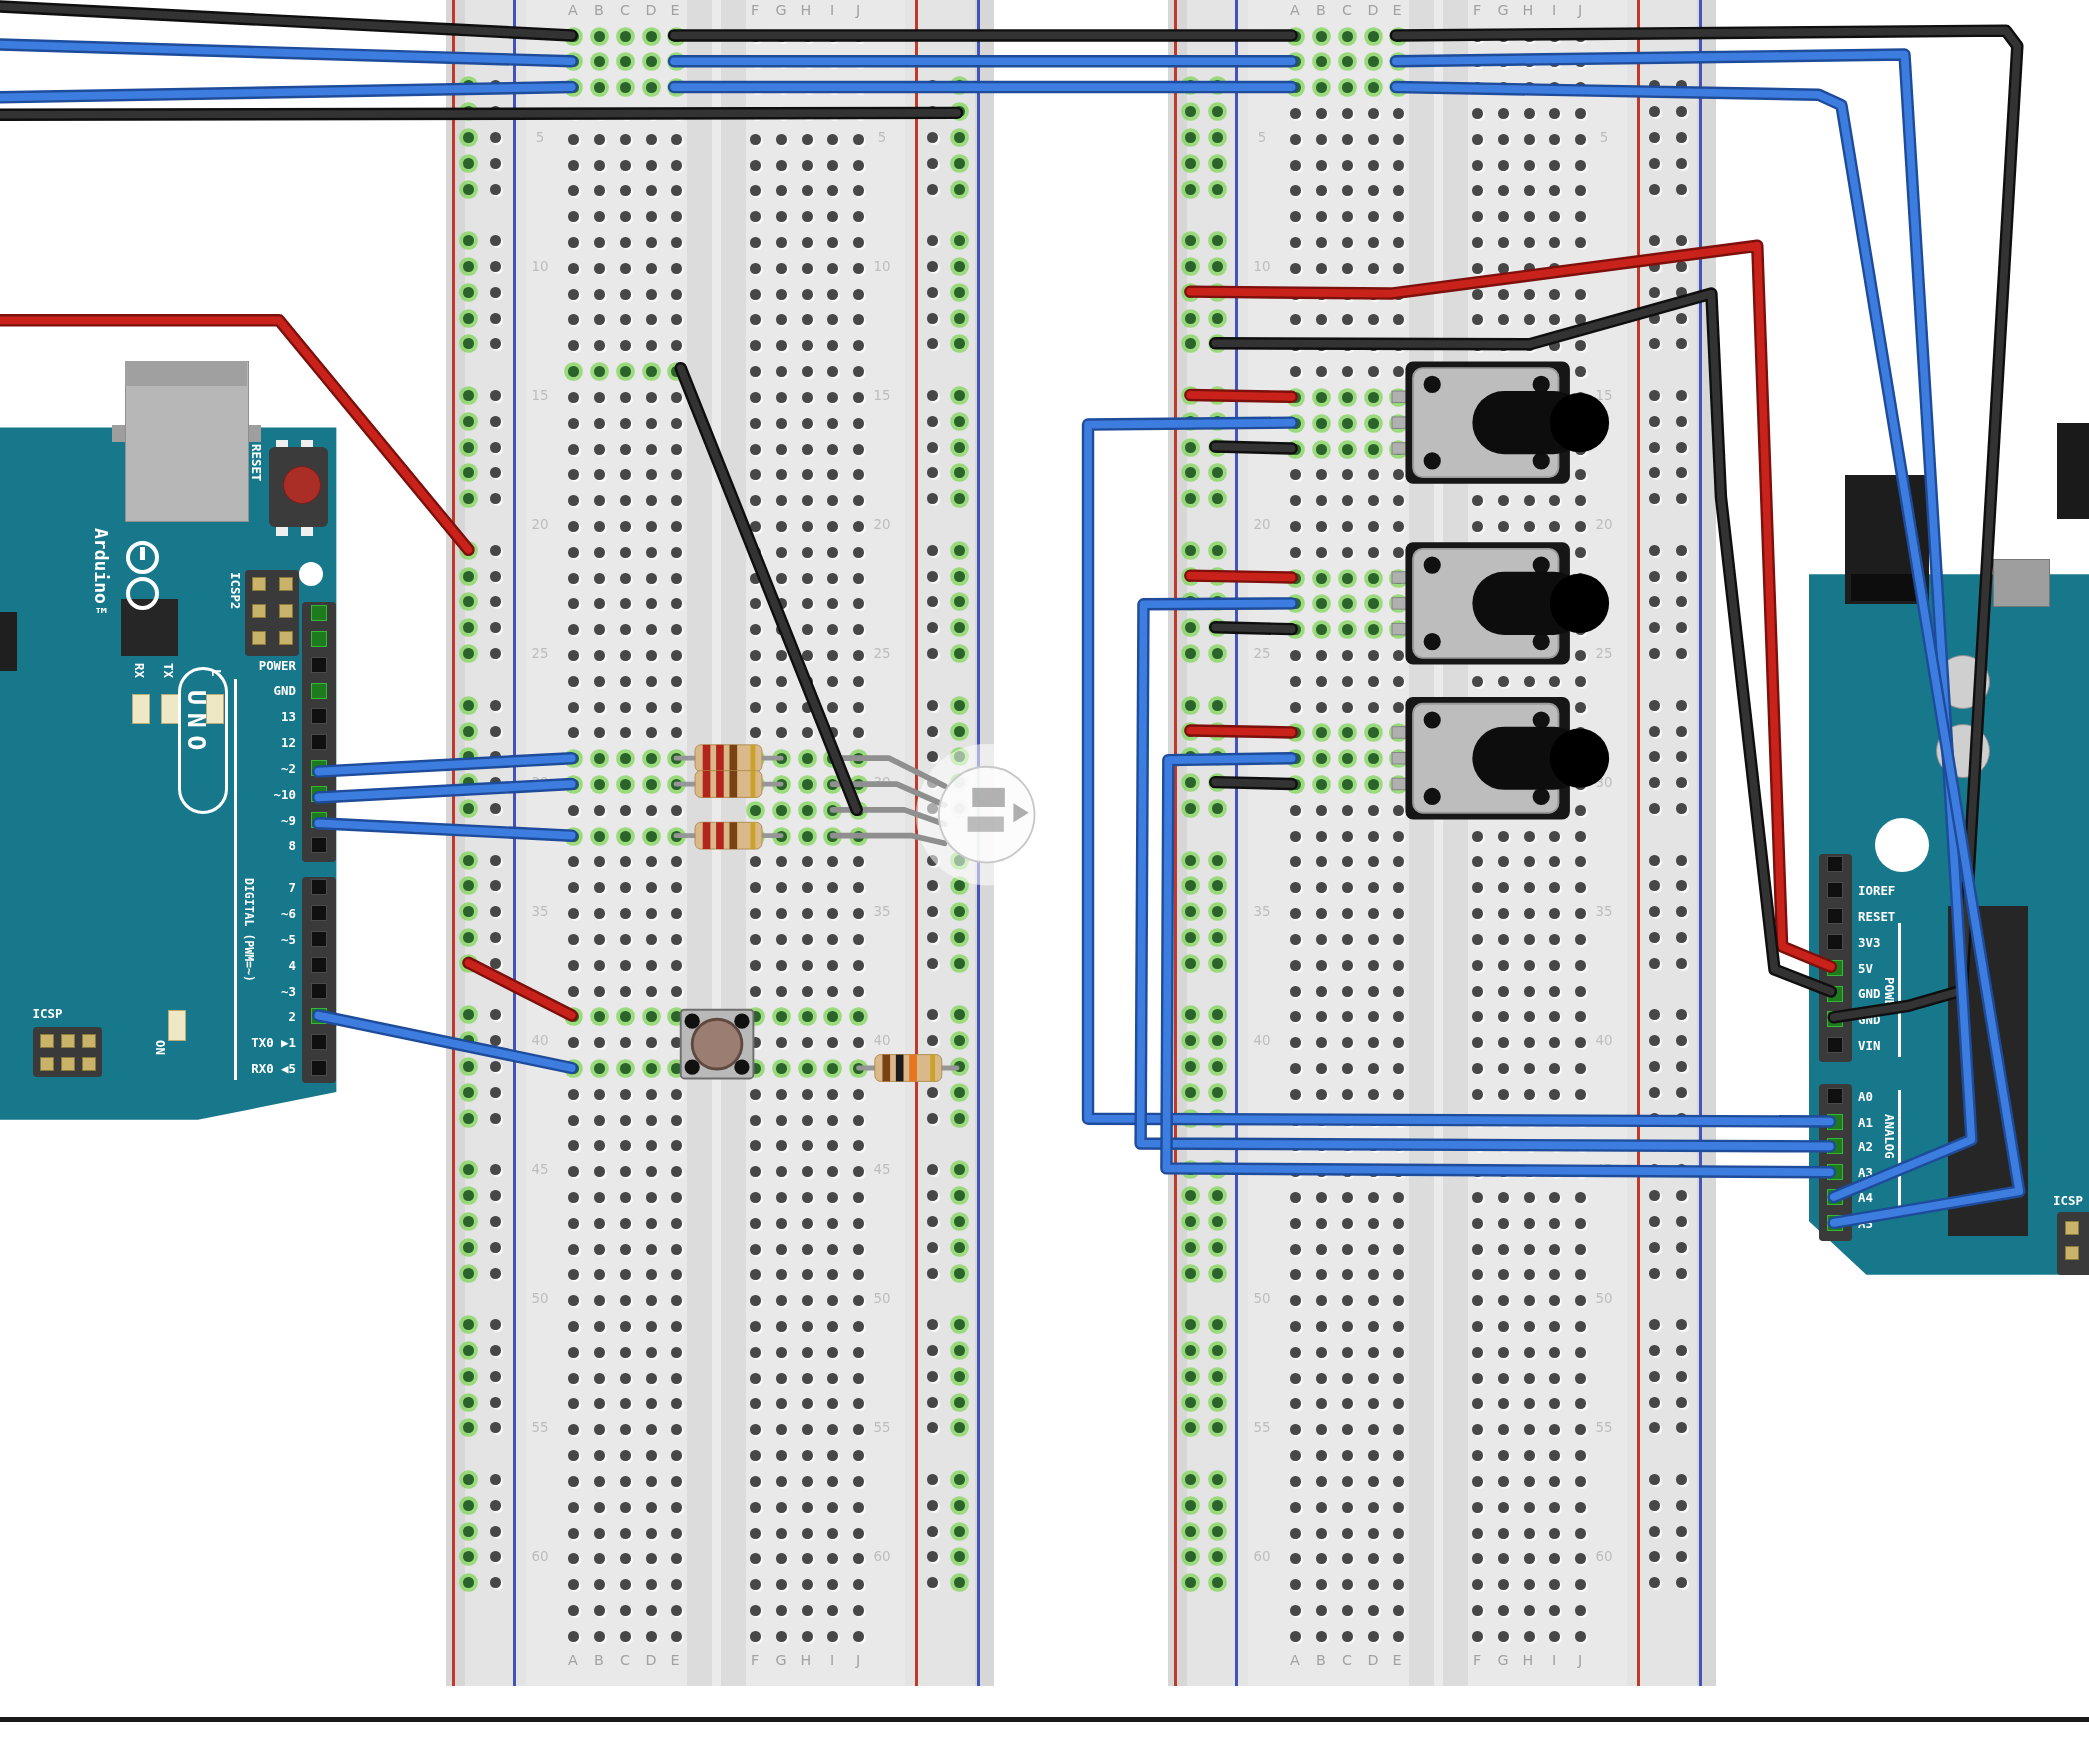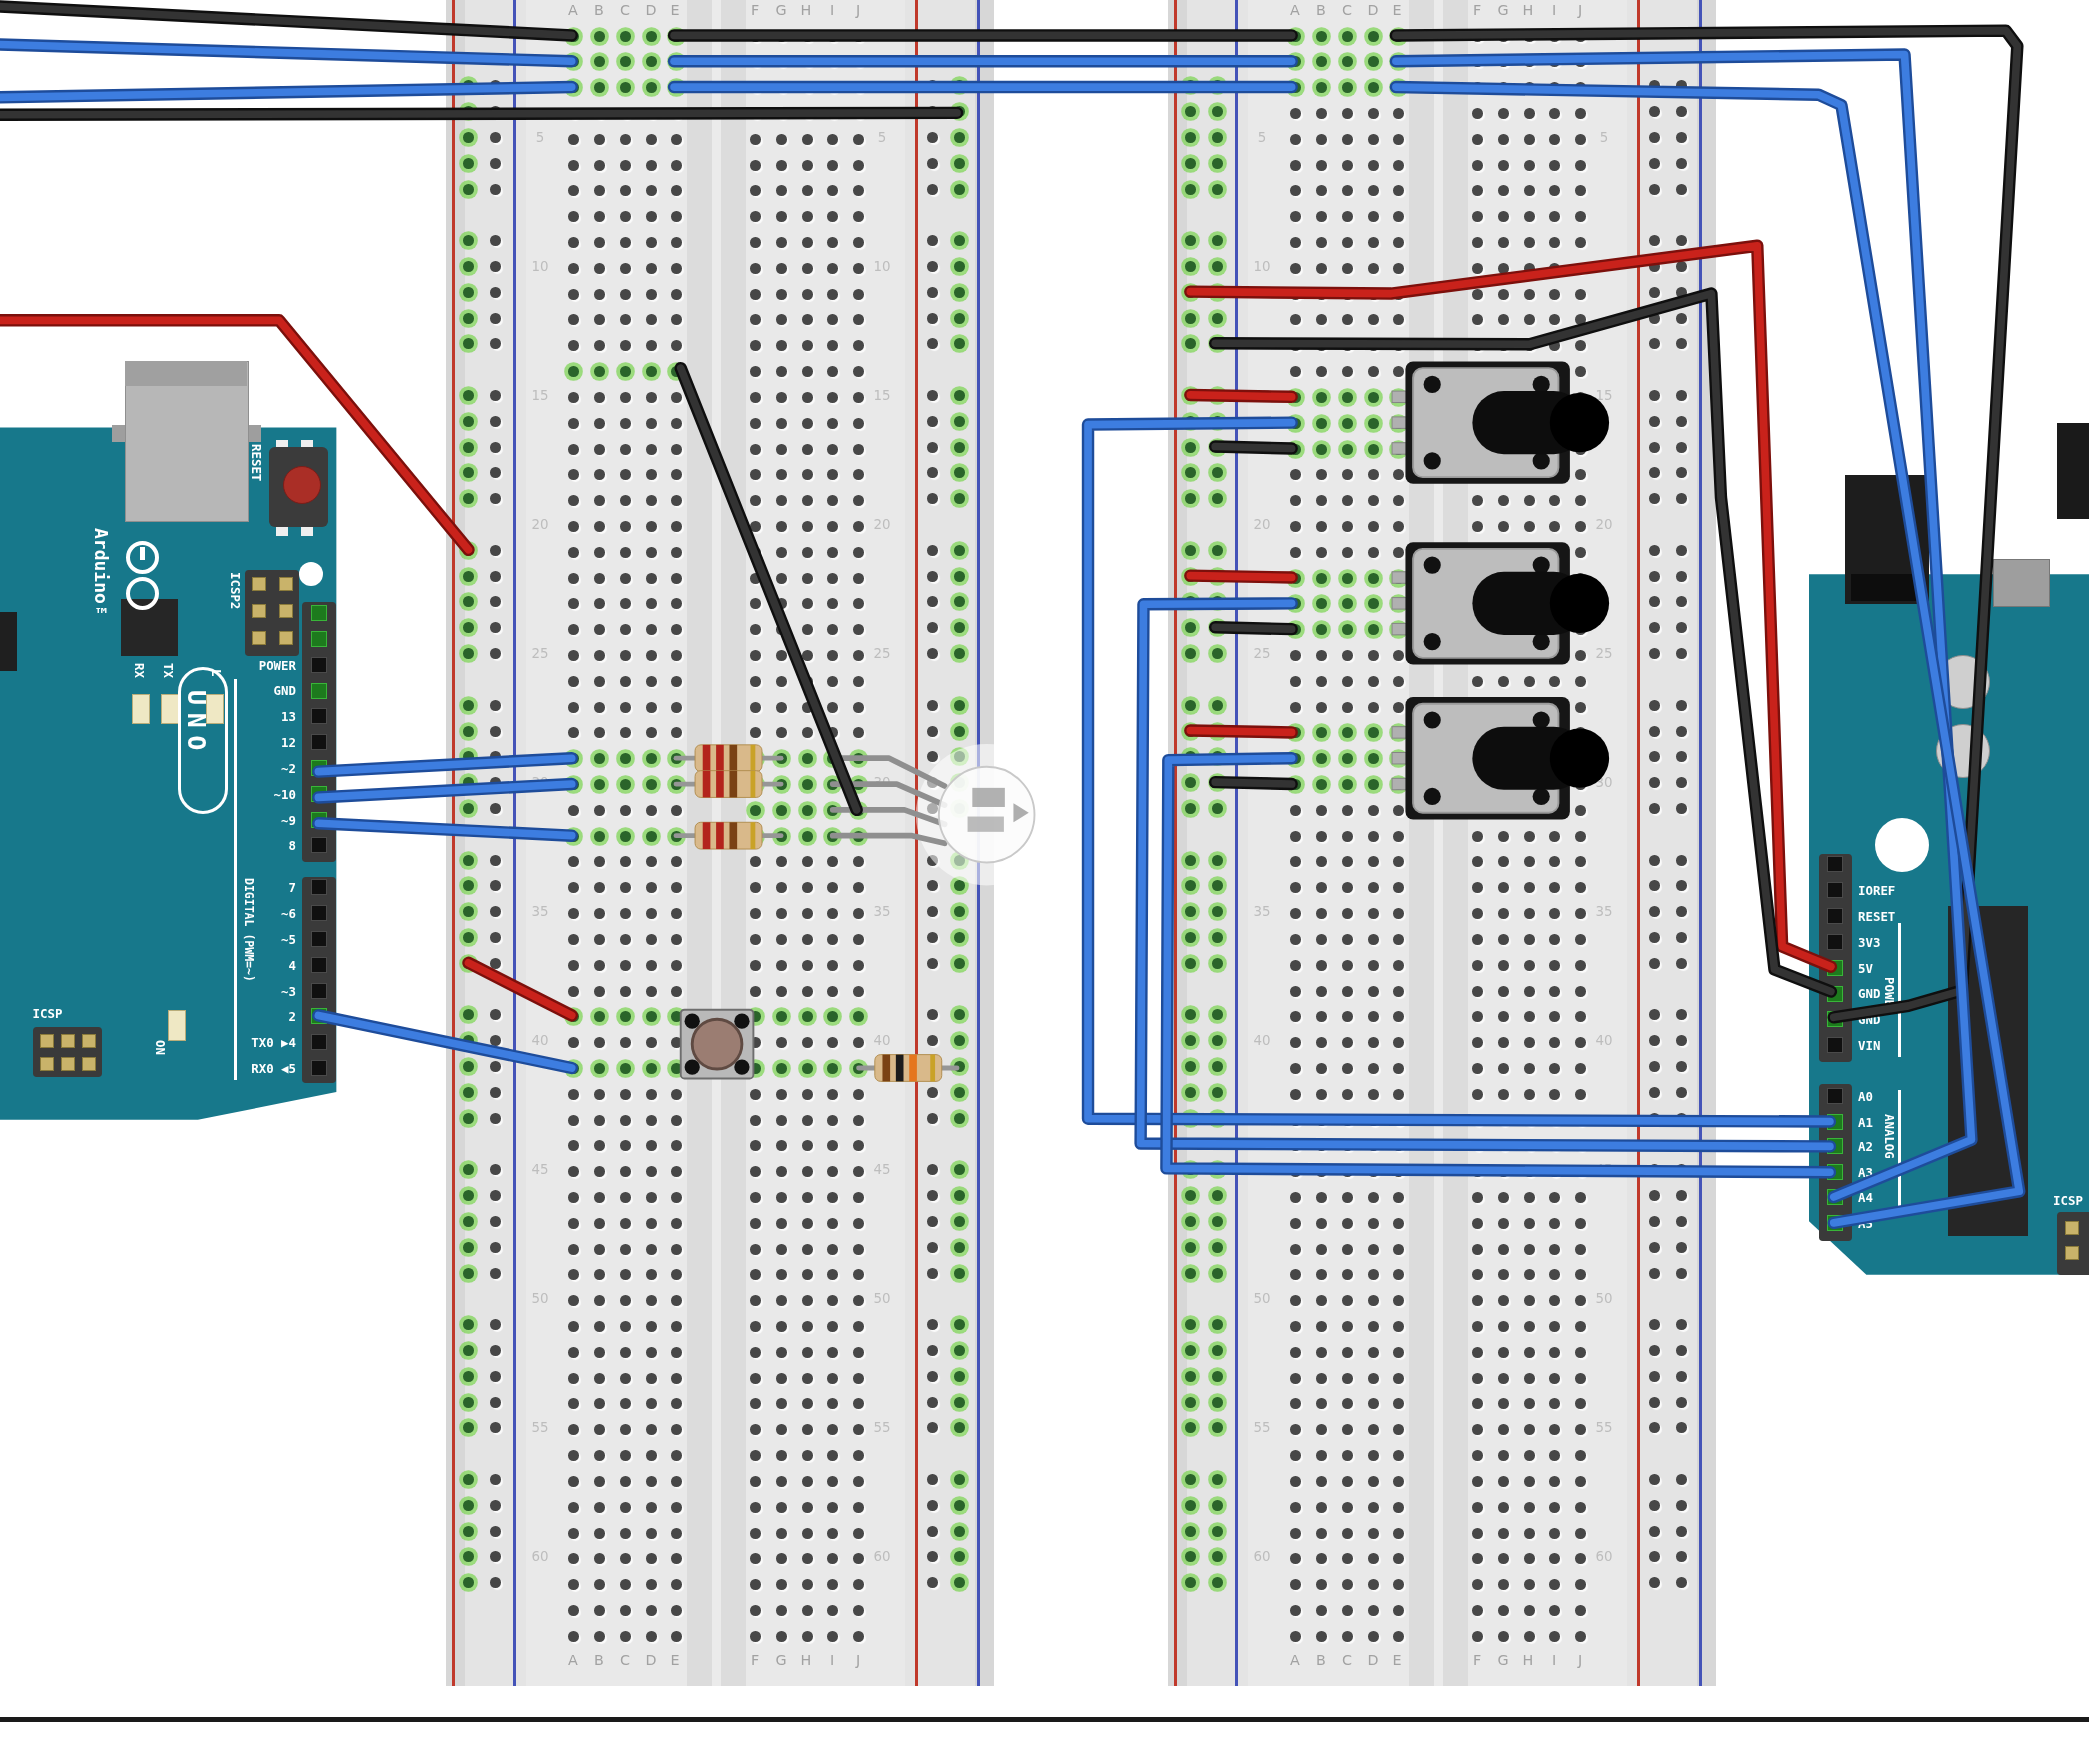--- a/index.html
+++ b/index.html
@@ -129,21 +129,21 @@
         <div class="ard-label" style="top: 906px; left: 172px; width: 124px; text-align: right;">~6</div>
         <div class="pin" style="left: 311px; top: 931px;"></div>
         <div class="ard-label" style="top: 932px; left: 172px; width: 124px; text-align: right;">~5</div>
         <div class="pin" style="left: 311px; top: 957px;"></div>
         <div class="ard-label" style="top: 958px; left: 172px; width: 124px; text-align: right;">4</div>
         <div class="pin" style="left: 311px; top: 983px;"></div>
         <div class="ard-label" style="top: 984px; left: 172px; width: 124px; text-align: right;">~3</div>
         <div class="pin green" style="left: 311px; top: 1008px;"></div>
         <div class="ard-label" style="top: 1009px; left: 172px; width: 124px; text-align: right;">2</div>
         <div class="pin" style="left: 311px; top: 1034px;"></div>
-        <div class="ard-label" style="top: 1035px; left: 172px; width: 124px; text-align: right;">TX0 ▶4</div>
+        <div class="ard-label" style="top: 1035px; left: 172px; width: 124px; text-align: right;">TX0 ▶1</div>
         <div class="pin" style="left: 311px; top: 1060px;"></div>
         <div class="ard-label" style="top: 1061px; left: 172px; width: 124px; text-align: right;">RX0 ◀5</div>
       </div>
   </div>
 
   <div>
     <svg class="abs" style="left:1809px;top:574px;" width="280" height="701" viewBox="0 0 293 733">
       <polygon points="0,0 293,0 293,733 60,733 0,677" fill="#17788b"></polygon>
     </svg>
     <div class="abs" style="left:1845px;top:475px;width:84px;height:129px;background:#1d1d1d;"></div>

